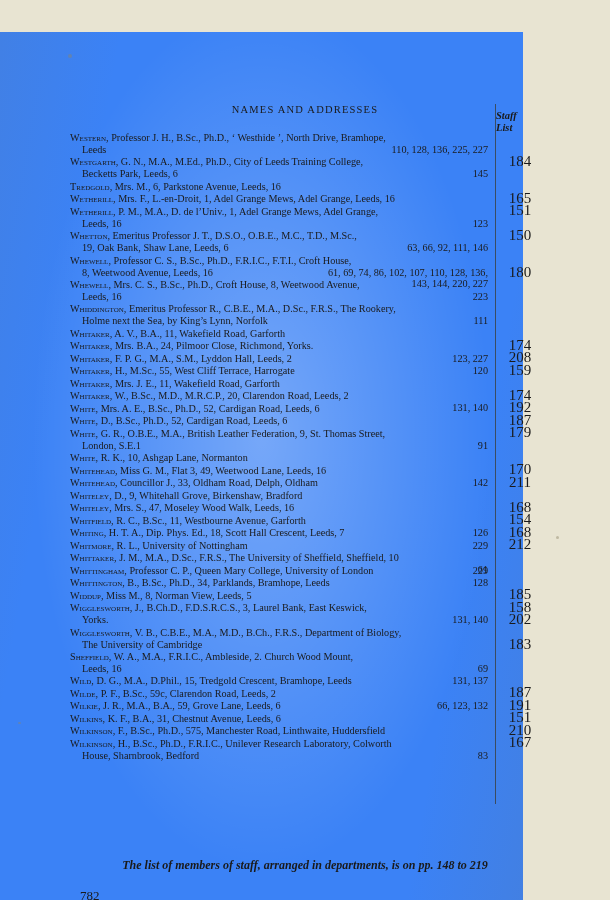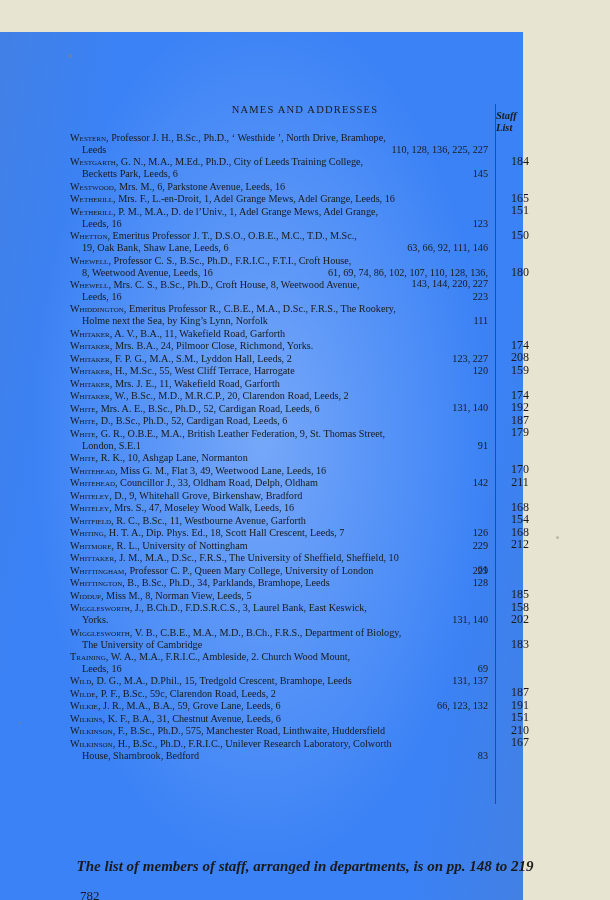--- a/index.html
+++ b/index.html
@@ -108,32 +108,32 @@
     right: 0;
   }
   .sc {
     font-variant: small-caps;
   }
   .staff {
     position: absolute;
     right: 0;
     width: 40px;
     text-align: center;
-    font-size: 12px;
+    font-size: 15px;
   }
 
   .footnote {
     position: absolute;
     left: 0;
     top: 826px;
     width: 470px;
     text-align: center;
     font-style: italic;
     font-weight: bold;
-    font-size: 15px;
+    font-size: 12px;
   }
   .folio {
     position: absolute;
     left: 10px;
     top: 856px;
     font-size: 13px;
   }
 </style>
 </head>
 <body>
@@ -164,21 +164,21 @@
           <span class="staff">184</span>
         </div>
         <div class="entry">
           <div class="lines">
             <div class="line"><span><span><span class="sc">Westgarth</span>, G. N., M.A., M.Ed., Ph.D., City of Leeds Training College,</span></span></div>
             <div class="line indent"><span>Becketts Park, Leeds, 6</span><span class="pg">145</span></div>
           </div>
         </div>
         <div class="entry">
           <div class="lines">
-            <div class="line"><span><span><span class="sc">Westwood</span>, Mrs. M., 6, Parkstone Avenue, Leeds, 16</span></span></div>
+            <div class="line"><span><span><span class="sc">Tredgold</span>, Mrs. M., 6, Parkstone Avenue, Leeds, 16</span></span></div>
           </div>
           <span class="staff">165</span>
         </div>
         <div class="entry">
           <div class="lines">
             <div class="line"><span><span><span class="sc">Wetherill</span>, Mrs. F., L.-en-Droit, 1, Adel Grange Mews, Adel Grange, Leeds, 16</span></span></div>
           </div>
           <span class="staff">151</span>
         </div>
         <div class="entry">
@@ -346,21 +346,21 @@
         </div>
         <div class="entry">
           <div class="lines">
             <div class="line"><span><span><span class="sc">Wigglesworth</span>, V. B., C.B.E., M.A., M.D., B.Ch., F.R.S., Department of Biology,</span></span></div>
             <div class="line indent"><span>The University of Cambridge</span></div>
           </div>
           <span class="staff" style="top: 12px;">183</span>
         </div>
         <div class="entry">
           <div class="lines">
-            <div class="line"><span><span><span class="sc">Training</span>, W. A., M.A., F.R.I.C., Ambleside, 2. Church Wood Mount,</span></span></div>
+            <div class="line"><span><span><span class="sc">Sheffield</span>, W. A., M.A., F.R.I.C., Ambleside, 2. Church Wood Mount,</span></span></div>
             <div class="line indent"><span>Leeds, 16</span><span class="pg">69</span></div>
           </div>
         </div>
         <div class="entry">
           <div class="lines">
             <div class="line"><span><span><span class="sc">Wild</span>, D. G., M.A., D.Phil., 15, Tredgold Crescent, Bramhope, Leeds</span></span><span class="pg">131, 137</span></div>
           </div>
           <span class="staff">187</span>
         </div>
         <div class="entry">

